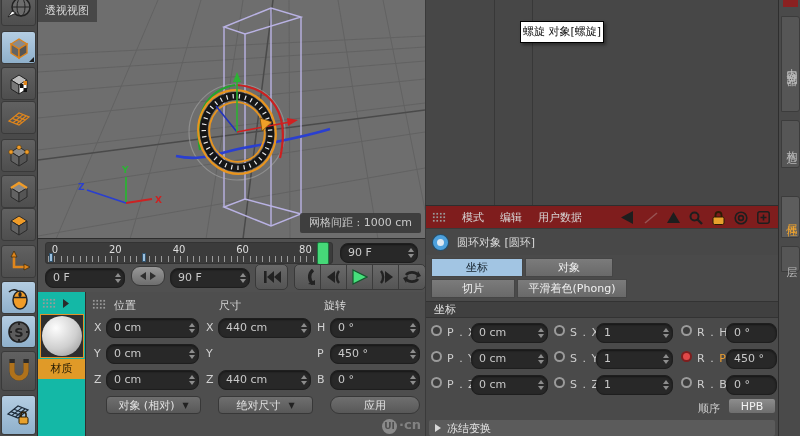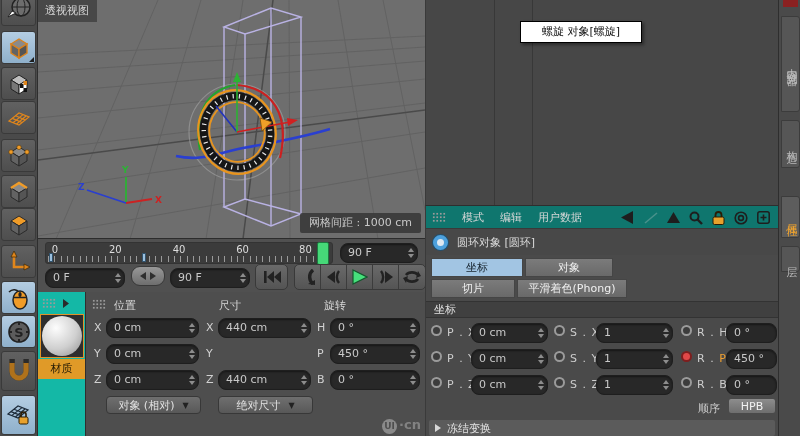--- a/index.html
+++ b/index.html
@@ -54,23 +54,23 @@
   .dd { position:absolute; height:18px; background:linear-gradient(#6f6f6f,#585858); border:1px solid #383838; border-radius:4px;
         color:#e2e2e2; display:flex; align-items:center; justify-content:center; gap:8px; }
   .dd .car { font-size:8px; color:#222; }
   .pill { border-radius:10px; }
   .wm { position:absolute; right:4px; bottom:2px; color:#8f8f8f; font-size:13px; font-weight:bold; opacity:.8; }
   .wm .wmc { display:inline-block; width:15px; height:15px; border-radius:50%; background:#9a9a9a; color:#4e4e4e;
              text-align:center; line-height:15px; font-size:9px; margin-right:2px; }
   
   .om { position:absolute; left:425px; top:0; width:353px; height:205px; background:#474747; border-left:1px solid #3a3a3a; }
   .om .vline { position:absolute; top:0; bottom:0; width:1px; background:#383838; }
-  .tooltip { position:absolute; left:94px; top:21px; background:#fff; border:1px solid #000; color:#111; padding:2px 21px 3px; box-shadow:2px 2px 3px rgba(0,0,0,.4); white-space:nowrap; }
+  .tooltip { position:absolute; left:94px; top:21px; background:#fff; border:1px solid #000; color:#111; padding:2px 2px 3px; box-shadow:2px 2px 3px rgba(0,0,0,.4); white-space:nowrap; }
   .am { position:absolute; left:425px; top:205px; width:353px; height:231px; background:#4a4a4a; border-left:1px solid #3a3a3a; border-top:1px solid #2e2e2e; }
-  .am-menu { position:absolute; left:0; top:0; width:100%; height:23px; background:#0f766e; border-bottom:1px solid #3a3a3a;
+  .am-menu { position:absolute; left:0; top:0; width:100%; height:23px; background:#7f1d1d; border-bottom:1px solid #3a3a3a;
              display:flex; align-items:center; gap:16px; padding-left:6px; color:#d8d8d8; }
   .am-icons { position:absolute; right:8px; top:0; height:23px; display:flex; align-items:center; gap:9px; }
   .obj-row { position:absolute; left:0; top:23px; width:100%; height:26px; background:#484848; display:flex; align-items:center; gap:9px; padding-left:7px; color:#dcdcdc; }
   .torus-ic { width:15px; height:15px; border-radius:50%; border:4px solid #4da0dc; background:#dfe9f2; box-shadow:0 0 0 1px #23506e; }
   .tabrow { position:absolute; left:5px; display:flex; gap:2px; }
   .tab { height:19px; background:linear-gradient(#7b7b7b,#696969); border:1px solid #454545; color:#f0f0f0;
          display:flex; align-items:center; justify-content:center; }
   .tab.active { background:#a2c5e3; color:#16232e; }
   .sect { position:absolute; left:0; width:100%; height:17px; background:#404040; border-top:1px solid #333; border-bottom:1px solid #333;
           color:#e0e0e0; display:flex; align-items:center; padding-left:8px; }
@@ -433,20 +433,23 @@
         </span></div>
 
     <div class="dd" style="left:20px;top:104px;width:95px">
       <span>对象 (相对)</span>
         <span class="car">▼</span>
     </div>
     <div class="dd" style="left:132px;top:104px;width:95px">
       <span>绝对尺寸</span>
         <span class="car">▼</span>
     </div>
+    <div class="dd pill" style="left:244px;top:104px;width:90px">
+      <span>应用</span>
+    </div>
     <div class="wm"><span class="wmc">UI</span><span>·cn</span></div>
   </div>
 
   <div class="om">
     <div class="vline" style="left:68px"></div>
     <div class="vline" style="left:106px"></div>
     <div class="tooltip">螺旋 对象[螺旋]</div>
   </div>
 
   <div class="am">

